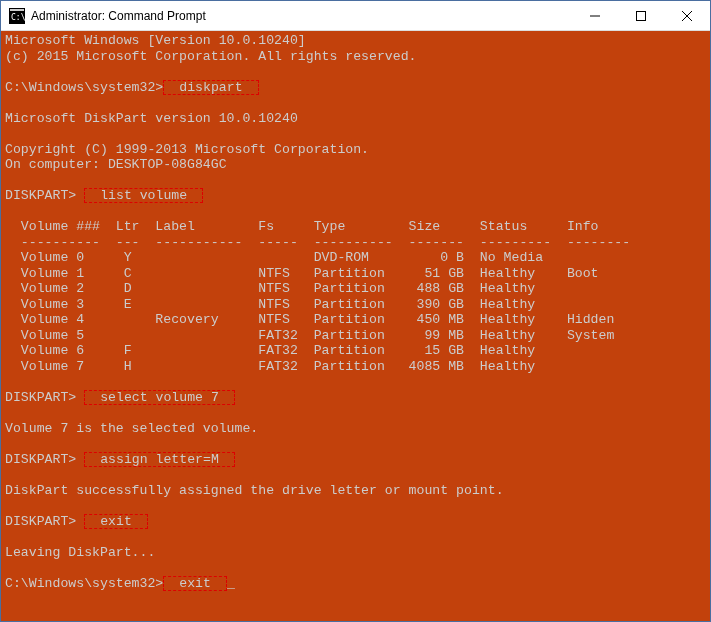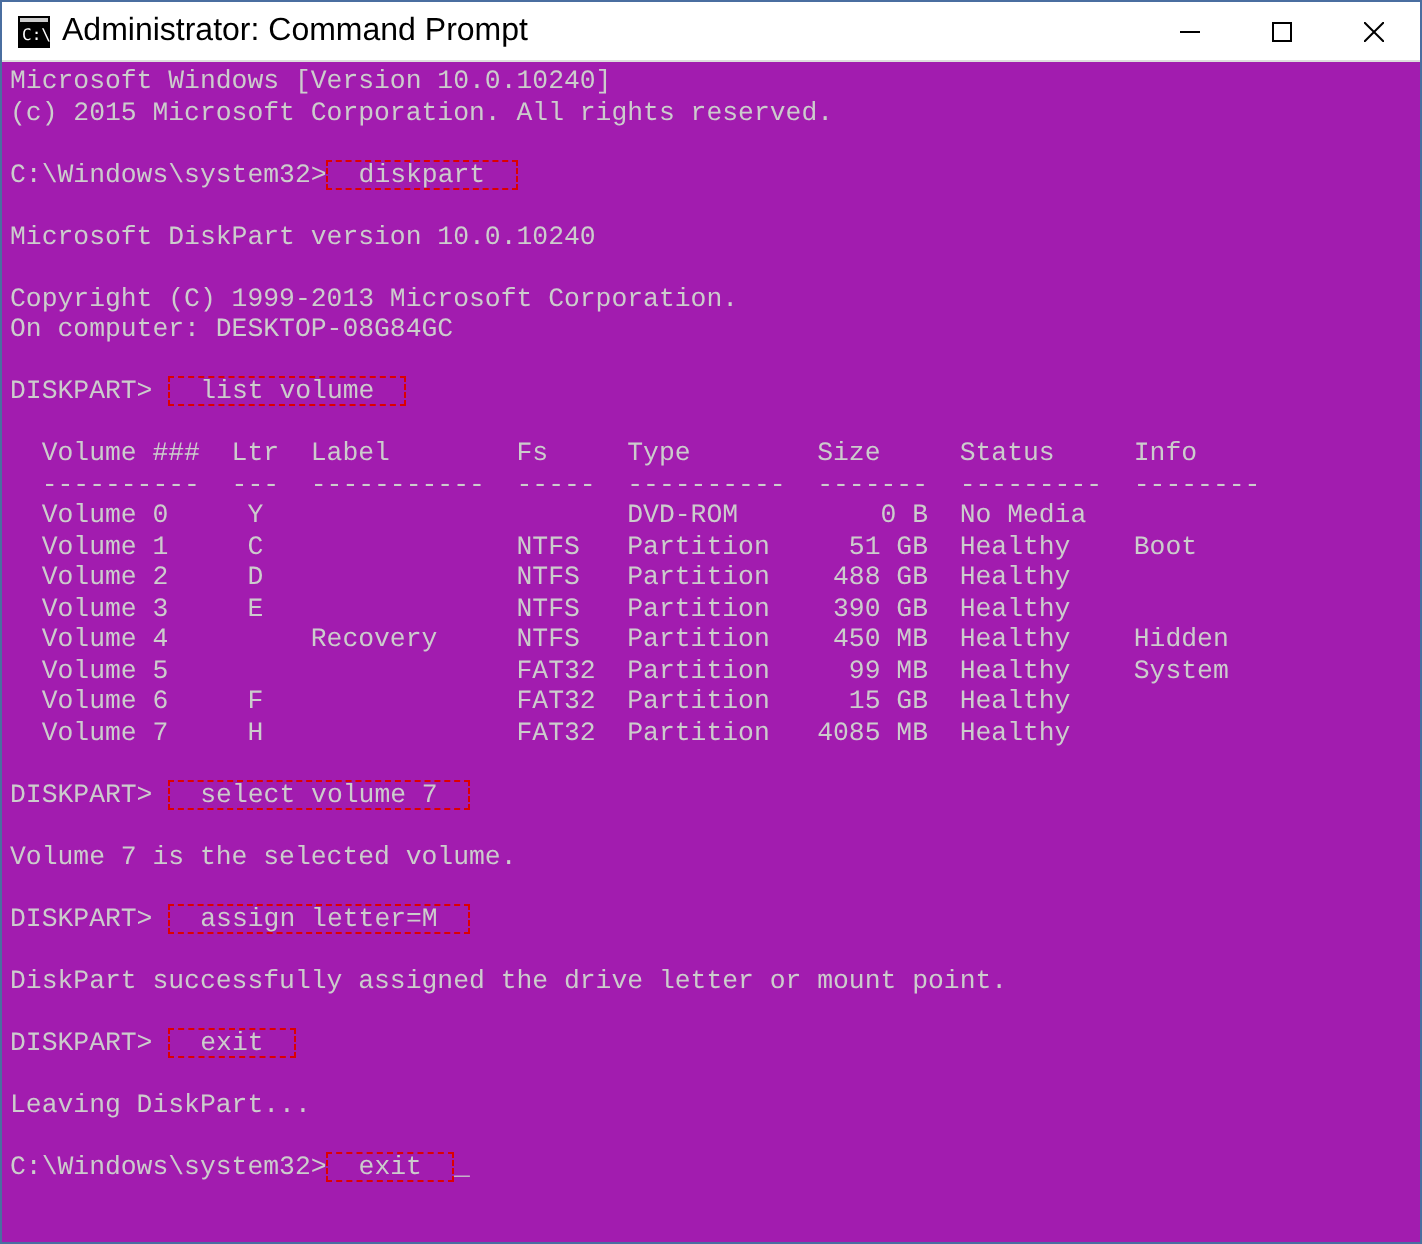--- a/index.html
+++ b/index.html
@@ -7,30 +7,30 @@
   .window { width: 711px; height: 622px; background: #fff; display: flex; flex-direction: column; border: 1px solid #4a6ea0; }
   .titlebar {
     height: 30px; background: #fff; display: flex; align-items: center;
     border-bottom: 1px solid #ddd; user-select: none;
   }
   .titlebar-icon {
     width: 16px; height: 16px; margin-left: 8px; margin-right: 6px;
     display: inline-flex; align-items: center; justify-content: center;
   }
   .titlebar-icon svg { width: 16px; height: 16px; }
-  .titlebar-text { font-size: 16px; color: #000; flex: 1; }
+  .titlebar-text { font-size: 12px; color: #000; flex: 1; }
   .titlebar-buttons { display: flex; height: 100%; }
   .tbtn {
     width: 46px; height: 100%; display: flex; align-items: center; justify-content: center;
     font-size: 10px; color: #000; cursor: default;
   }
   .tbtn svg { width: 10px; height: 10px; }
 
   .terminal {
-    flex: 1; background: #a21caf; color: #ccc; font-family: Consolas, "Courier New", monospace;
+    flex: 1; background: #c2410c; color: #ccc; font-family: Consolas, "Courier New", monospace;
     font-size: 13.2px; line-height: 15.5px; padding: 2px 0 2px 4px; white-space: pre;
     overflow: hidden; letter-spacing: 0px;
   }
   .hl {
     border: 1.5px dashed #d00; padding: 0 15px; margin: 0 0; display: inline-block;
     line-height: 13px;
   }
   .row { display: block; }
 </style>
 </head>

